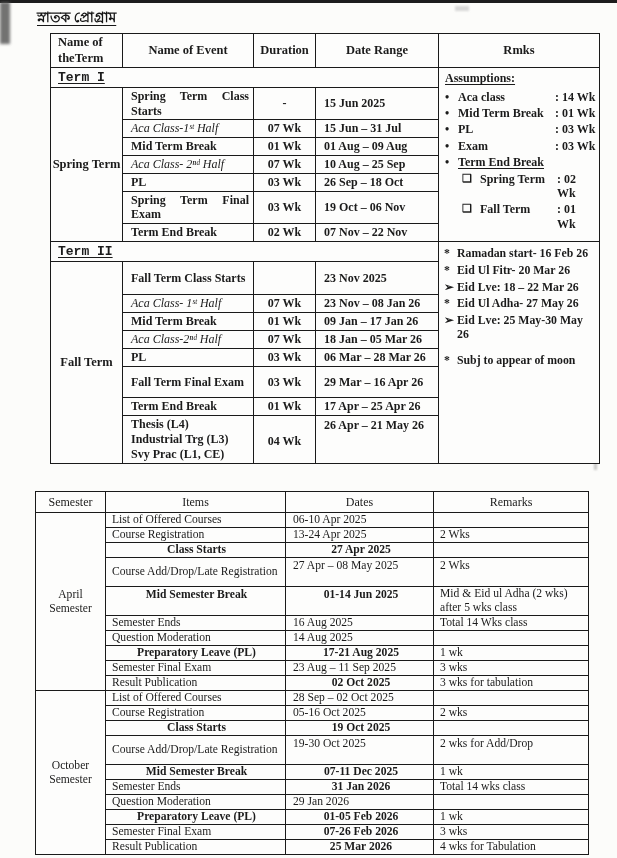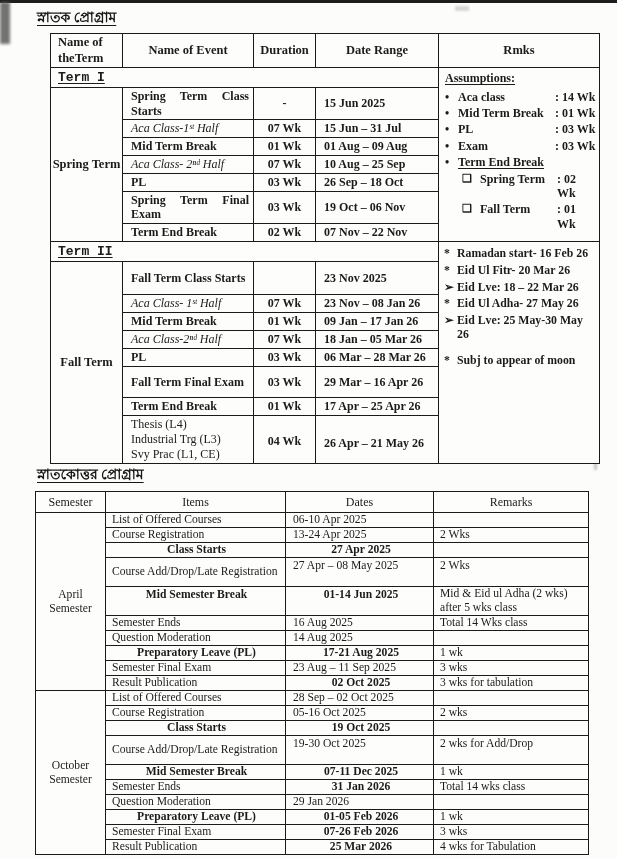--- a/index.html
+++ b/index.html
@@ -29,21 +29,21 @@
   .t1 tr.d2{height:33px;}
   .t1 tr.t3{height:44px;}
   .t1 .th-term{text-align:left;padding:1px 2px 1px 7px;}
   .t1 .c-event{text-align:left;padding:1px 4px 1px 8px;text-align:justify;}
   .t1 .c-dur{text-align:center;padding:1px 2px;}
   .t1 .c-range{text-align:left;padding:1px 2px 1px 8px;}
   .t1 .c-term{text-align:center;font-size:12.5px;}
   .t1 .section-cell{text-align:left;padding:1px 2px 1px 7px;font-size:13px;}
   .t1 .section-cell span{text-decoration:underline;text-underline-offset:2px;font-family:Liberation Mono, monospace;}
   .t1 .rg{font-weight:normal;font-family:"Liberation Serif",serif;font-style:italic;}
-  .t1 .pre{white-space:pre-line;font-weight:normal;line-height:1.25;}
+  .t1 .pre{white-space:pre-line;font-weight:bold;line-height:1.25;}
 
   
   .rmks-cell{vertical-align:top;padding:2px 2px 2px 4px;}
   .asm-h{font-size:12px;text-decoration:underline;text-underline-offset:2px;margin:1px 0 4px 2px;}
   .asm-row{display:flex;margin:2px 0 2px 2px;}
   .blt{width:13px;flex:none;}
   .asm-lbl{width:97px;flex:none;}
   .asm-row.ueb .asm-lbl2{text-decoration:underline;text-underline-offset:2px;}
   .asm-sub{display:flex;margin:2px 0 2px 19px;}
   .chk{width:18px;flex:none;font-size:11px;}
@@ -235,26 +235,25 @@
     <tr>
       <td class="c-event">Term End Break</td>
       <td class="c-dur">01 Wk</td>
       <td class="c-range">17 Apr – 25 Apr 26</td>
     </tr>
     <tr class="t3">
       <td class="c-event pre">Thesis (L4)
 Industrial Trg (L3)
 Svy Prac (L1, CE)</td>
       <td class="c-dur" style="vertical-align:top;padding-top:18px;">04 Wk</td>
-      <td class="c-range" style="vertical-align:top;padding-top:20px;">26 Apr – 21 May 26</td>
+      <td class="c-range" style="vertical-align:top;padding-top:2px;">26 Apr – 21 May 26</td>
     </tr>
   </tbody>
     </table>
 
-  <h1 class="title title-2">স্নাতকোত্তর প্রোগ্রাম</h1>
 
   <table class="t2">
     <colgroup>
         <col style="width:70px">
         <col style="width:180px">
         <col style="width:148px">
         <col style="width:155px">
       </colgroup>
     <tbody>
         <tr>

